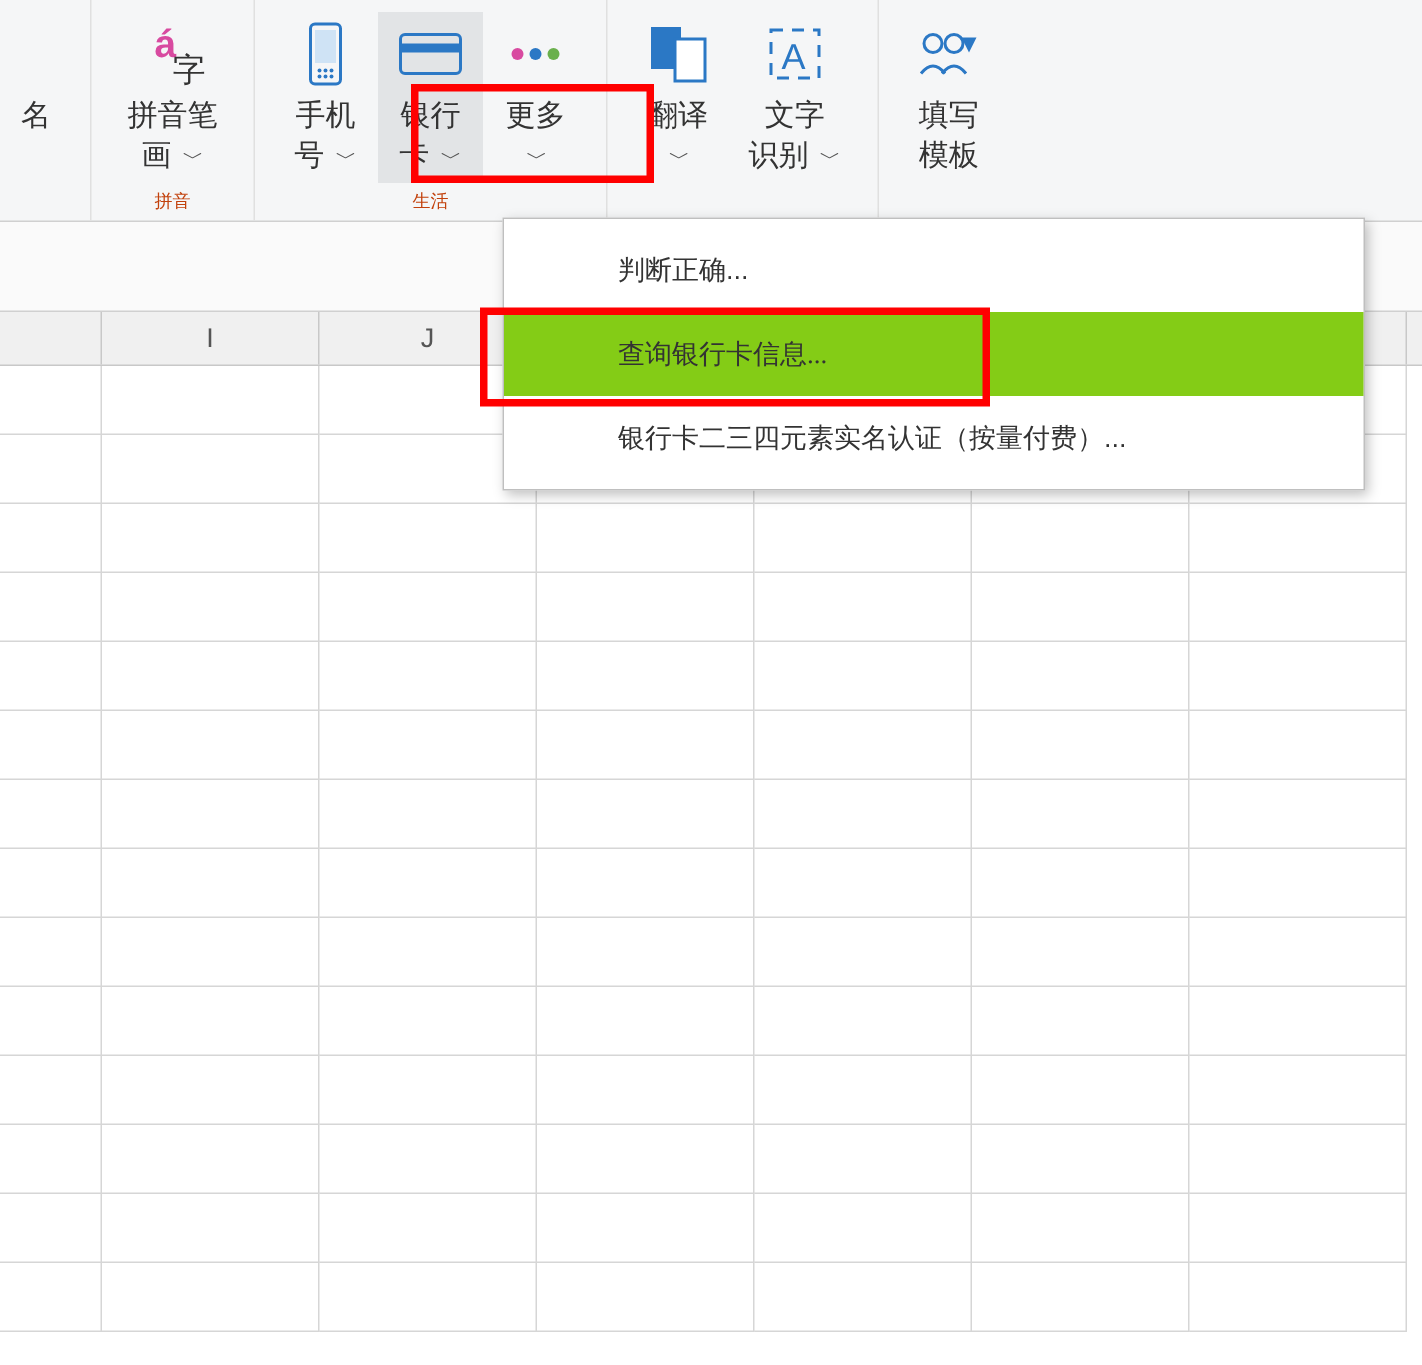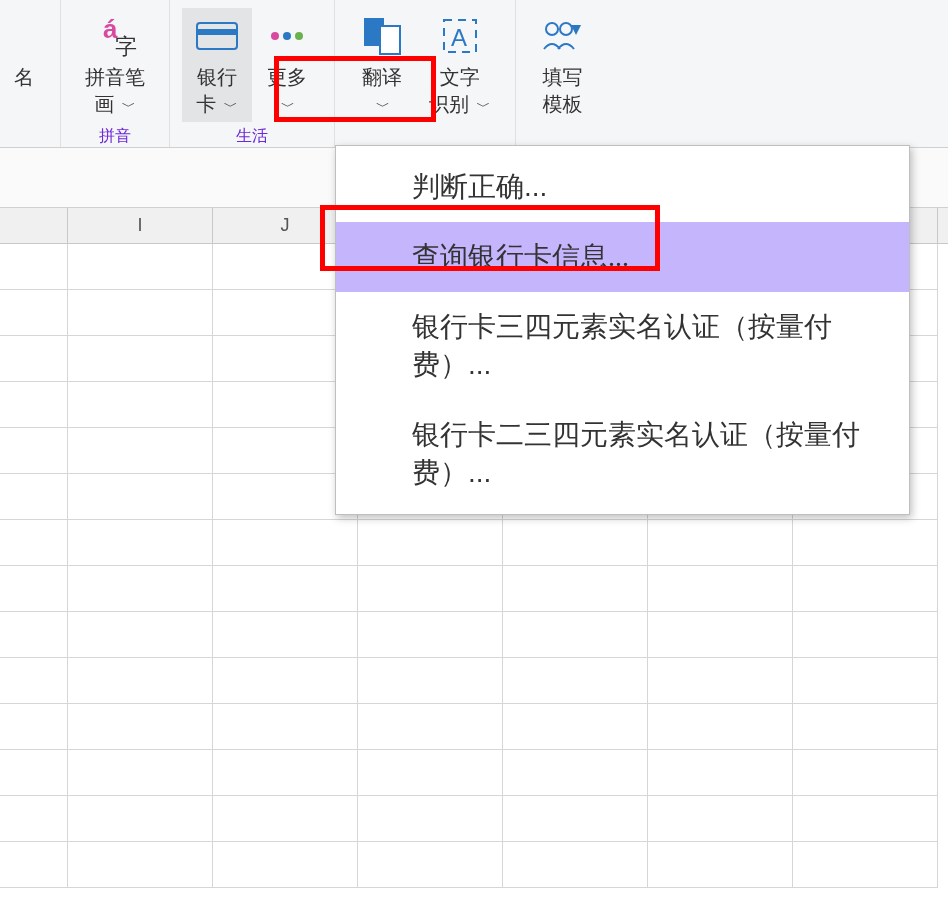--- a/index.html
+++ b/index.html
@@ -56,22 +56,22 @@
 
   .ribbon-label {
     font-size: 20px;
     color: #333;
     text-align: center;
     line-height: 1.35;
     white-space: pre-line;
   }
 
   .group-title {
-    font-size: 16px;
-    color: #6d28d9;
+    font-size: 12px;
+    color: #c2410c;
     padding: 4px 0 2px;
     font-family: Liberation Mono, monospace;
   }
 
   .dropdown-caret {
     display: inline-block;
     margin-left: 2px;
     font-size: 14px;
     color: #555;
   }
@@ -119,25 +119,25 @@
     left: 335px;
     width: 575px;
     background: #ffffff;
     border: 1px solid #bfbfbf;
     box-shadow: 2px 3px 8px rgba(0,0,0,0.25);
     z-index: 50;
     padding: 6px 0;
   }
   .menu-item {
     padding: 16px 32px 16px 76px;
-    font-size: 28px;
+    font-size: 18px;
     color: #333;
     cursor: pointer;
   }
-  .menu-item.hovered { background: #c4b5fd; font-family: Liberation Serif, serif; }
+  .menu-item.hovered { background: #84cc16; font-family: Liberation Serif, serif; }
 
   
   .highlight-box {
     position: absolute;
     border: 5px solid #ff0000;
     z-index: 100;
     pointer-events: none;
   }
 
   
@@ -174,20 +174,36 @@
         <div class="ribbon-label"><span>拼音笔
 画 </span><span class="dropdown-caret">﹀</span></div>
       </div>
     </div>
     <div class="group-title">拼音</div>
   </div>
 
   <div class="ribbon-group">
     <div class="ribbon-group-items">
 
+      <div class="ribbon-btn">
+        <div class="ribbon-icon">
+          <svg width="32" height="44" viewBox="0 0 32 44">
+            <rect x="6" y="2" width="20" height="40" rx="3" fill="none" stroke="#2b78c5" stroke-width="2"></rect>
+            <rect x="9" y="6" width="14" height="22" fill="#cfe3f5"></rect>
+            <circle cx="12" cy="33" r="1.3" fill="#2b78c5"></circle>
+              <circle cx="16" cy="33" r="1.3" fill="#2b78c5"></circle>
+              <circle cx="20" cy="33" r="1.3" fill="#2b78c5"></circle>
+            <circle cx="12" cy="37" r="1.3" fill="#2b78c5"></circle>
+              <circle cx="16" cy="37" r="1.3" fill="#2b78c5"></circle>
+              <circle cx="20" cy="37" r="1.3" fill="#2b78c5"></circle>
+          </svg>
+        </div>
+        <div class="ribbon-label"><span>手机
+号 </span><span class="dropdown-caret">﹀</span></div>
+      </div>
 
       <div class="ribbon-btn active">
         <div class="ribbon-icon">
           <svg width="44" height="34" viewBox="0 0 44 34">
             <rect x="2" y="4" width="40" height="26" rx="3" fill="none" stroke="#2b78c5" stroke-width="2"></rect>
             <rect x="2" y="10" width="40" height="6" fill="#2b78c5"></rect>
           </svg>
         </div>
         <div class="ribbon-label"><span>银行
 卡 </span><span class="dropdown-caret">﹀</span></div>
@@ -395,18 +411,17 @@
       <div class="grid-cell cw"></div>
       <div class="grid-cell cw"></div>
       <div class="grid-cell cw"></div>
       <div class="grid-cell cw"></div>
     </div>
 </div>
 
 <div class="dropdown-menu">
   <div class="menu-item">判断正确...</div>
   <div class="menu-item hovered">查询银行卡信息...</div>
-  <div class="menu-item">银行卡三四元素实名认证（按量付费）...</div>
   <div class="menu-item">银行卡二三四元素实名认证（按量付费）...</div>
 </div>
 
 <div class="highlight-box" style="top:56px;left:274px;width:162px;height:66px"></div>
 <div class="highlight-box" style="top:205px;left:320px;width:340px;height:66px"></div>
 
 </body></html>

